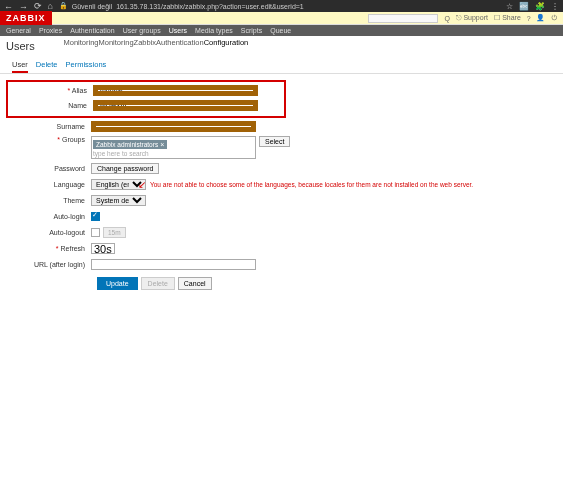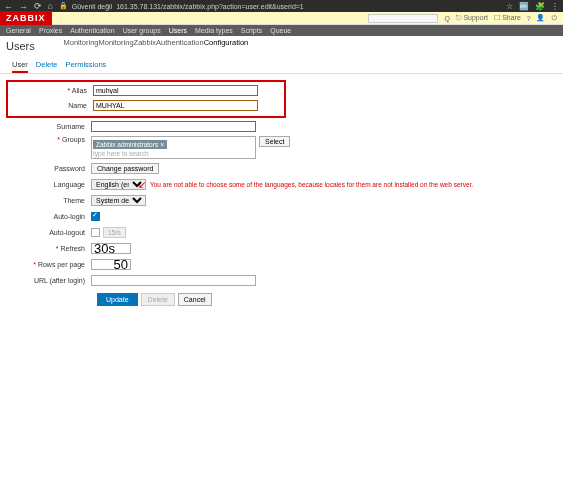--- a/index.html
+++ b/index.html
@@ -19,38 +19,38 @@
 .sub-nav span { cursor: pointer; }
 .sub-nav .active { color: #fff; }
 .page-title { font-size: 11px; color: #333; padding: 4px 6px; }
 .tabs { display: flex; gap: 8px; padding: 2px 12px 0; font-size: 7.5px; color: #0275b8; border-bottom: 1px solid #ddd; }
 .tabs span { padding: 2px 0; cursor: pointer; }
 .tabs .active { color: #333; border-bottom: 2px solid #d40000; }
 .form { padding: 6px; }
 .form-row { display: flex; align-items: center; margin-bottom: 3px; min-height: 13px; }
 .form-label { width: 85px; text-align: right; font-size: 7px; color: #333; padding-right: 6px; }
 .form-label .req::before { content: "* "; color: #d40000; }
-.text-input { width: 165px; height: 11px; border: 1px solid #a16207; font-size: 7px; padding: 0 2px; }
+.text-input { width: 165px; height: 11px; border: 5px solid #a16207; font-size: 7px; padding: 0 2px; }
 .highlight-box { border: 2px solid #d40000; padding: 2px 0; margin-bottom: 2px; width: 280px; }
 .highlight-box .form-row { margin-bottom: 2px; }
 .groups-field { width: 165px; border: 1px solid #aaa; min-height: 20px; padding: 1px; }
 .tag { background: #768d99; color: #fff; font-size: 6.5px; padding: 1px 3px; display: inline-flex; align-items: center; gap: 2px; }
 .tag-x { font-size: 7px; cursor: pointer; }
 .groups-hint { font-size: 6.5px; color: #aaa; margin-top: 1px; }
 .btn { border: 1px solid #aaa; background: #f5f5f5; font-size: 7px; padding: 1px 5px; cursor: pointer; }
 .btn-select { margin-left: 3px; }
 .lang-row { display: flex; align-items: center; }
 .select { height: 11px; font-size: 7px; border: 1px solid #aaa; }
 .lang-warn { color: #d40000; font-size: 6.5px; margin-left: 4px; position: relative; }
 .arrow { position: absolute; left: -12px; top: -2px; color: #d40000; font-size: 10px; }
 .checkbox { width: 9px; height: 9px; }
 .checked { background: #0275b8; border: 1px solid #0275b8; position: relative; }
 .checked::after { content: "✓"; color: #fff; font-size: 7px; position: absolute; top: -2px; left: 0; }
 .small-btn { border: 1px solid #ccc; background: #eee; font-size: 6.5px; padding: 1px 4px; color: #aaa; margin-left: 3px; }
-.num-input { width: 40px; height: 11px; border: 1px solid #aaa; font-size: 13px; text-align: right; padding: 0 2px; }
+.num-input { width: 24px; height: 11px; border: 1px solid #aaa; font-size: 11px; text-align: right; padding: 0 2px; }
 .url-input { width: 165px; height: 11px; border: 1px solid #aaa; }
 .form-buttons { margin-left: 91px; margin-top: 6px; display: flex; gap: 3px; }
 .btn-primary { background: #0275b8; color: #fff; border: 1px solid #0275b8; font-size: 7px; padding: 2px 8px; cursor: pointer; }
 .btn-disabled { background: #eee; color: #aaa; border: 1px solid #ccc; font-size: 7px; padding: 2px 6px; }
 </style>
 </head>
 <body>
 
 <div class="browser-bar">
   <span class="nav-btn">←</span>
@@ -170,24 +170,20 @@
     <div class="form-label">Auto-logout</div>
     <div class="checkbox" style="border:1px solid #aaa;"></div>
     <span class="small-btn">15m</span>
   </div>
 
   <div class="form-row">
     <div class="form-label"><span class="req">Refresh</span></div>
     <input class="num-input" style="text-align: left;" value="30s">
   </div>
 
-  <div class="form-row">
-    <div class="form-label"><span class="req">Rows per page</span></div>
-    <input class="num-input" value="50" style="">
-  </div>
 
   <div class="form-row">
     <div class="form-label">URL (after login)</div>
     <input class="url-input" value="" style="">
   </div>
 
   <div class="form-buttons">
     <button class="btn-primary">Update</button>
     <button class="btn-disabled">Delete</button>
     <button class="btn">Cancel</button>

